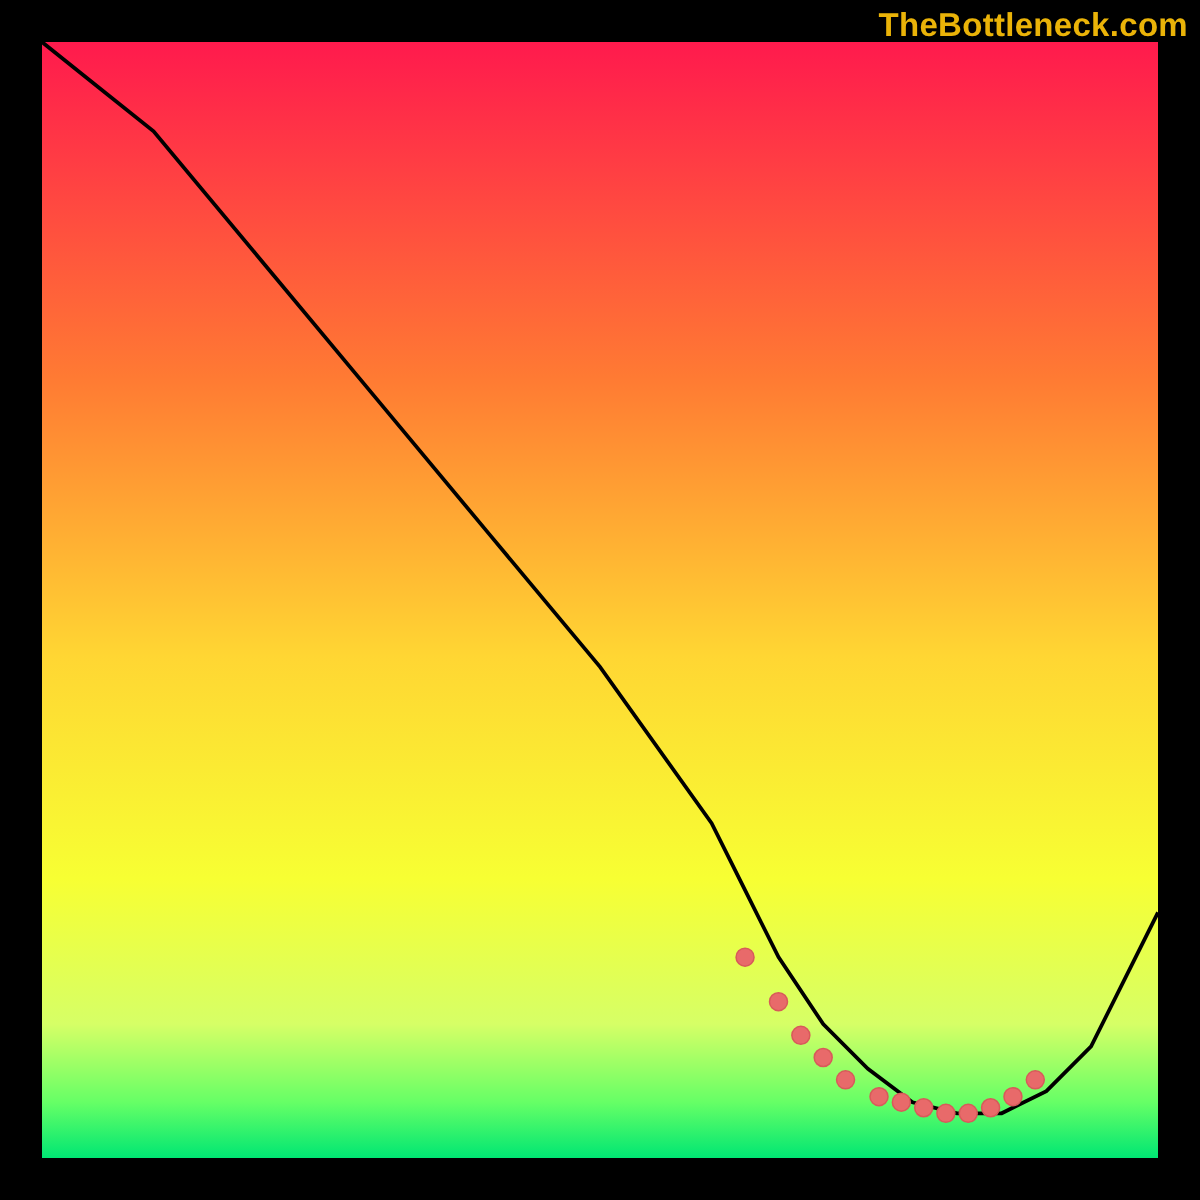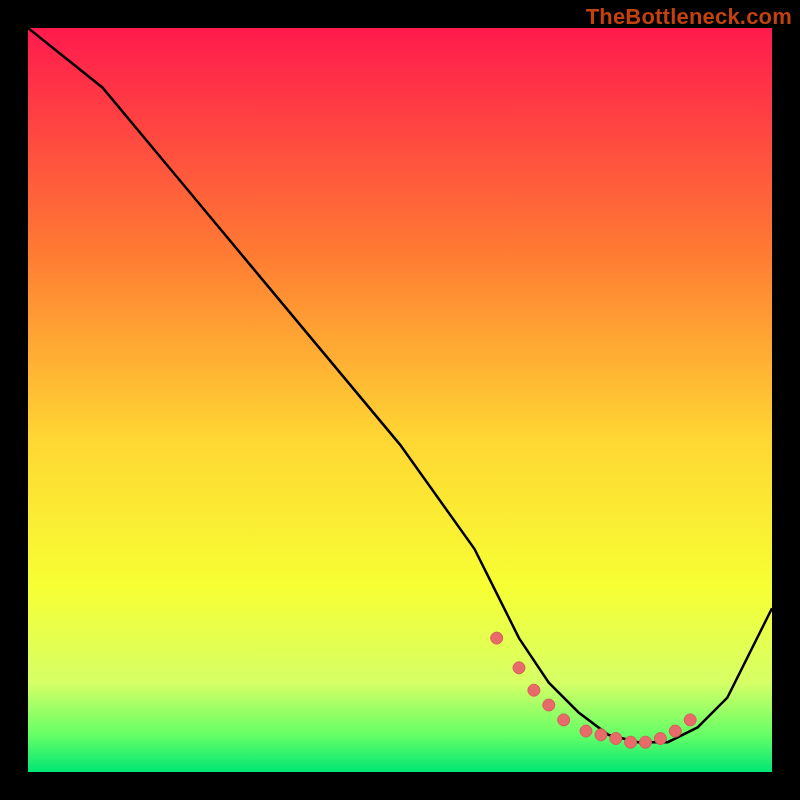--- a/index.html
+++ b/index.html
@@ -23,21 +23,21 @@
     position: absolute;
     left: 0;
     top: 0;
     width: 744px;
     height: 744px;
   }
   .watermark {
     position: absolute;
     top: 4px;
     right: 8px;
-    color: #c2410c;
+    color: #eab308;
     font-size: 22px;
     font-weight: 600;
     letter-spacing: 0.2px;
     user-select: none;
   }
   svg { display: block; }
 </style>
 </head>
 <body>
 

